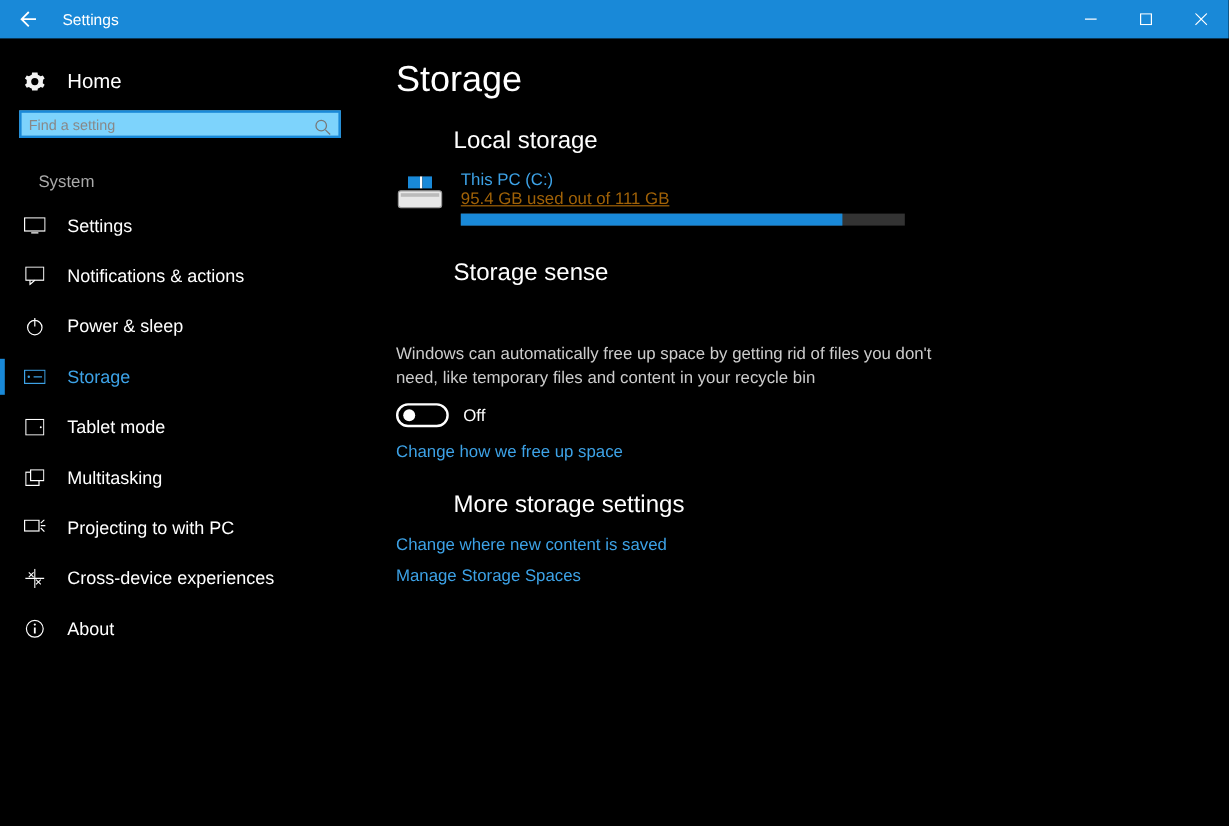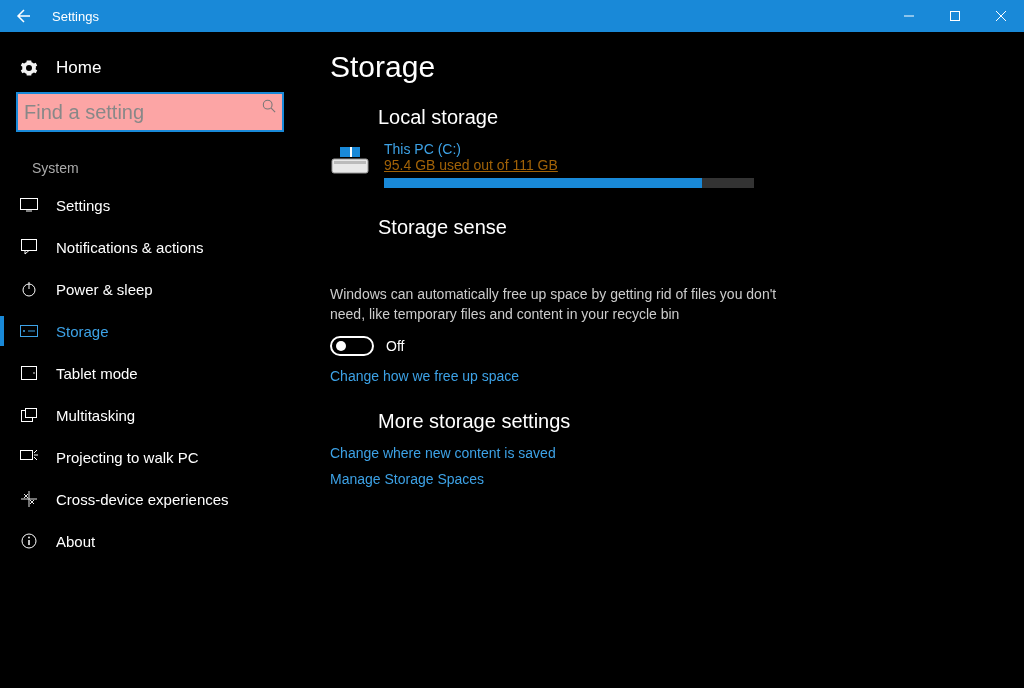--- a/index.html
+++ b/index.html
@@ -44,26 +44,26 @@
     font-size: 17px;
     gap: 18px;
   }
   .home .icon { width: 18px; height: 18px; display:flex; align-items:center; justify-content:center;}
   .searchwrap {
     margin: 0 16px 18px 16px;
     position: relative;
   }
   .search {
     width: 100%;
-    height: 40px;
-    background: #fca5a5;
+    height: 23px;
+    background: #7dd3fc;
     border: 2px solid #1989d8;
     color: #666;
     padding: 0 30px 0 6px;
-    font-size: 20px;
+    font-size: 12px;
     outline: none;
   }
   .search::placeholder { color: #888; }
   .searchwrap .sicon {
     position: absolute; right: 8px; top: 7px;
     color: #888;
   }
   .grouplabel {
     padding: 10px 20px 8px 32px;
     color: #aaa;
@@ -264,21 +264,21 @@
         </span>
       <span>Multitasking</span>
     </div>
     <div class="navitem">
       <span class="icon">
           <svg width="18" height="14" viewBox="0 0 18 14">
             <rect x="0.5" y="0.5" width="12" height="9" stroke="#fff" fill="none"></rect>
             <path d="M14 3 L17 0 M14 7 L17 10 M14 5 L18 5" stroke="#fff"></path>
           </svg>
         </span>
-      <span>Projecting to walk PC</span>
+      <span>Projecting to with PC</span>
     </div>
     <div class="navitem">
       <span class="icon">
           <svg width="16" height="16" viewBox="0 0 16 16">
             <path d="M3 3 L7 7 M3 7 L7 3 M9 9 L13 13 M9 13 L13 9 M8 0 V16 M0 8 H16" stroke="#fff" stroke-width="0.9"></path>
           </svg>
         </span>
       <span>Cross-device experiences</span>
     </div>
     <div class="navitem">

